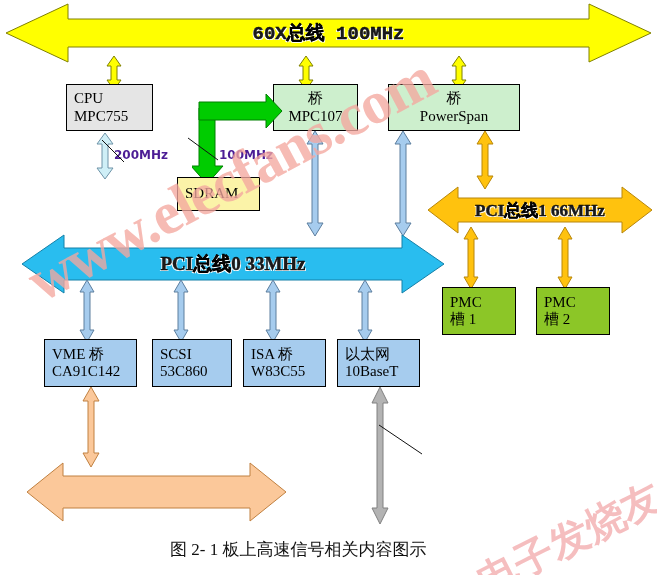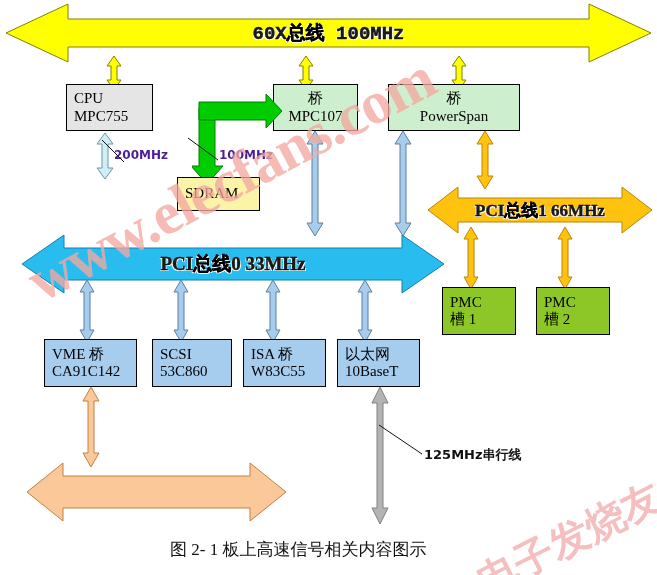--- a/index.html
+++ b/index.html
@@ -226,21 +226,20 @@
   </div>
 
   <div class="vconn" style="left:371px;top:387px;">
     <svg width="18" height="137" viewBox="0 0 18 137">
       <polygon points="9,0 17,16 12,16 12,121 17,121 9,137 1,121 6,121 6,16 1,16" fill="#B3B3B3" stroke="#808080" stroke-width="1"></polygon>
     </svg>
   </div>
   <svg class="leader" style="left:378px;top:424px;" width="46" height="32" viewBox="0 0 46 32">
     <line x1="1" y1="1" x2="44" y2="30" stroke="#111" stroke-width="1"></line>
   </svg>
-  <div class="annot" style="left:424px;top:446px;">125MHz串行线</div>
 
   <div class="bus" id="busvme" style="left:27px;top:461px;width:259px;height:62px;">
     <svg width="259" height="62" viewBox="0 0 259 62">
       <polygon points="0,31 36,2 36,15 223,15 223,2 259,31 223,60 223,47 36,47 36,60" fill="#FBC89A" stroke="#C08040" stroke-width="1"></polygon>
     </svg>
   </div>
 
   <div class="caption" style="left:170px;top:538px;">图 2- 1 板上高速信号相关内容图示</div>
 
   <div class="wm" id="wm-main" style="left:16px;top:255px;">www.elecfans.com</div>

